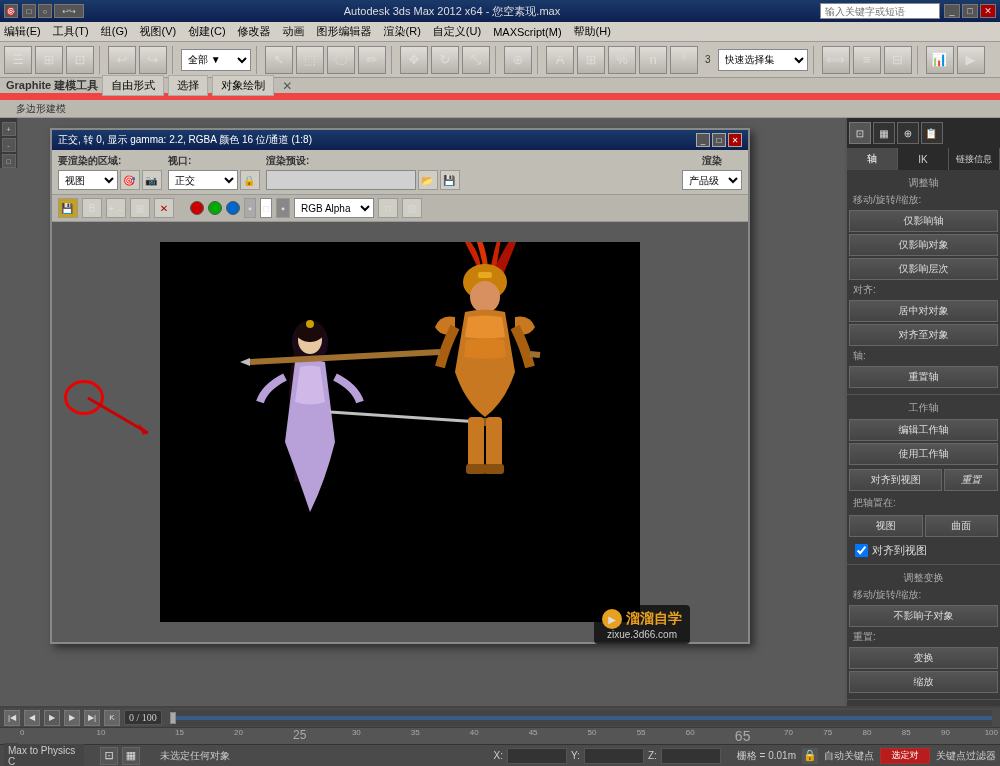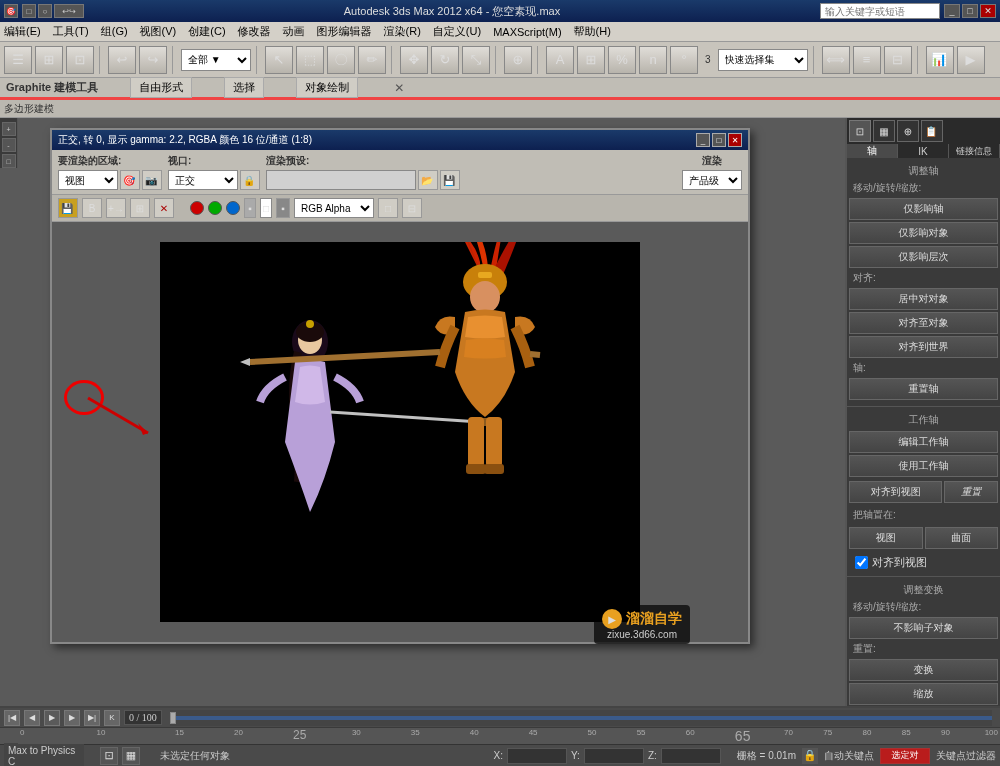--- a/index.html
+++ b/index.html
@@ -88,41 +88,41 @@
       display: flex; align-items: center; gap: 2px;
     }
 
     
     .graphite-toolbar {
       background: #c0bdb5;
       height: 22px;
       display: flex;
       align-items: center;
       padding: 0 6px;
-      gap: 32px;
-      border-bottom: 3px solid #ef4444;
+      gap: 4px;
+      border-bottom: 7px solid #ef4444;
       font-size: 11px;
       color: #000;
     }
     .graphite-tab {
       padding: 2px 8px;
       background: #d0cdc5;
       border: 1px solid #aaa;
       cursor: pointer;
       font-size: 11px;
       color: #000;
     }
 
     
     .sub-toolbar {
       background: #bbb8b0;
       height: 18px;
       display: flex;
       align-items: center;
-      padding: 0 4px;
+      padding: 0 16px;
       border-bottom: 1px solid #999;
       font-size: 10px;
       color: #000;
     }
 
     
     .main-area {
       display: flex;
       height: calc(766px - 22px - 20px - 36px - 22px - 18px - 60px);
     }
@@ -698,21 +698,20 @@
 
     <div class="rp-section">
       <div class="rp-section-title">调整轴</div>
       <div class="rp-sub-title">移动/旋转/缩放:</div>
       <button class="rp-btn">仅影响轴</button>
       <button class="rp-btn">仅影响对象</button>
       <button class="rp-btn">仅影响层次</button>
       <div class="rp-sub-title">对齐:</div>
       <button class="rp-btn">居中对对象</button>
       <button class="rp-btn">对齐至对象</button>
-      <button class="rp-btn">对齐到世界</button>
       <div class="rp-sub-title">轴:</div>
       <button class="rp-btn">重置轴</button>
     </div>
 
     <div class="rp-section">
       <div class="rp-section-title">工作轴</div>
       <button class="rp-btn">编辑工作轴</button>
       <button class="rp-btn">使用工作轴</button>
       <div style="display:flex;gap:2px;margin:2px 0;">
         <button class="rp-btn" style="flex:2;">对齐到视图</button>

